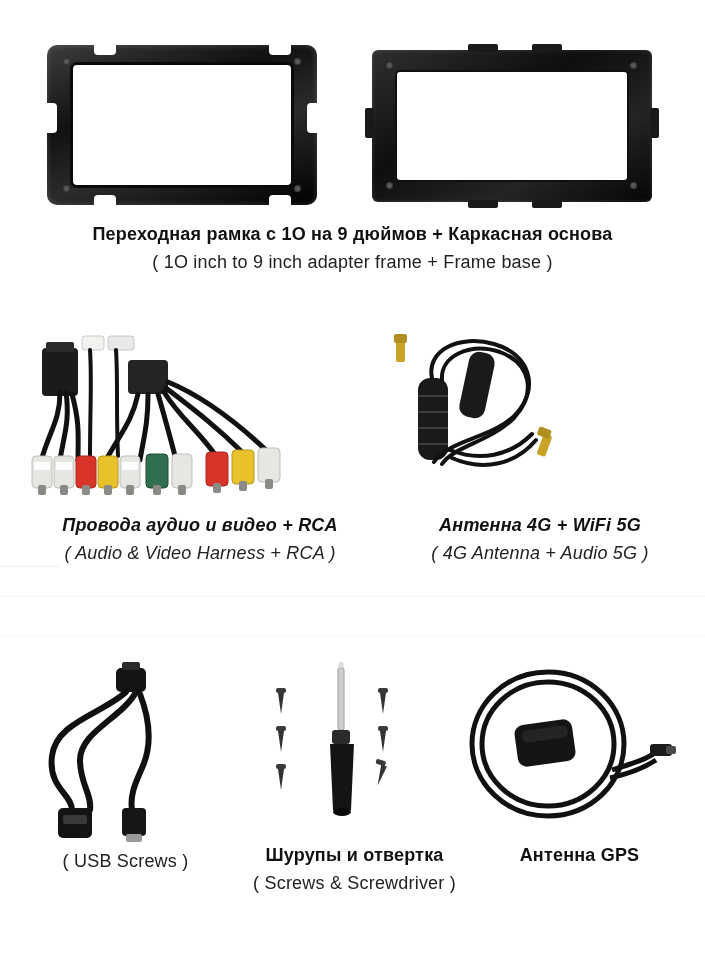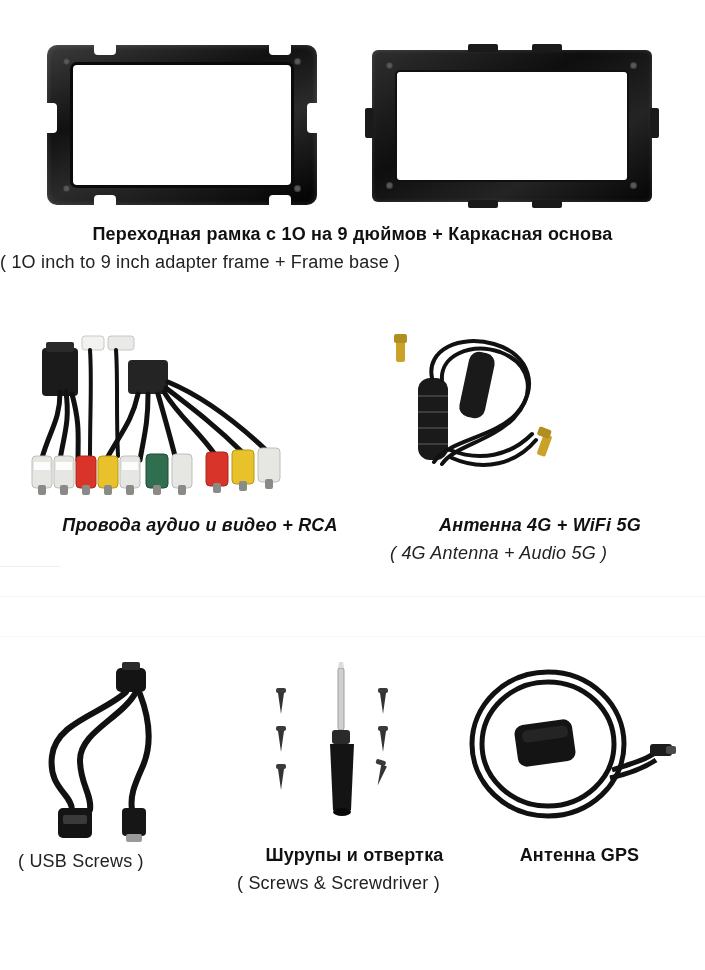--- a/index.html
+++ b/index.html
@@ -29,21 +29,21 @@
     font-weight: bold;
     color: #111111;
     text-align: center;
     letter-spacing: 0.2px;
     line-height: 1.2;
   }
   .cap-en {
     font-size: 18px;
     font-weight: normal;
     color: #222222;
-    text-align: left;
+    text-align: center;
     letter-spacing: 0.2px;
     line-height: 1.2;
     margin-top: 6px;
   }
 
   
   .section1 {
     position: absolute;
     left: 0;
     top: 18px;
@@ -318,20 +318,21 @@
             <rect x="150" y="104" width="9" height="22" rx="2" fill="#c9a227" transform="rotate(20 154 115)"></rect>
             <rect x="148" y="98" width="13" height="9" rx="2" fill="#b08e1f" transform="rotate(20 154 102)"></rect>
           </g>
         </svg>
       </div>
     </div>
 
     <div class="caps-row" style="height:64px;font-style:italic;">
       <div class="caps-left">
         <div class="cap-ru">Провода аудио и видео + RCA</div>
+        <div class="cap-en">( Audio &amp; Video Harness + RCA )</div>
       </div>
       <div class="caps-right">
         <div class="cap-ru">Антенна 4G + WiFi 5G</div>
         <div class="cap-en">( 4G Antenna + Audio 5G )</div>
       </div>
     </div>
   </div>
 
   <div class="section3">
     <div class="row3">

